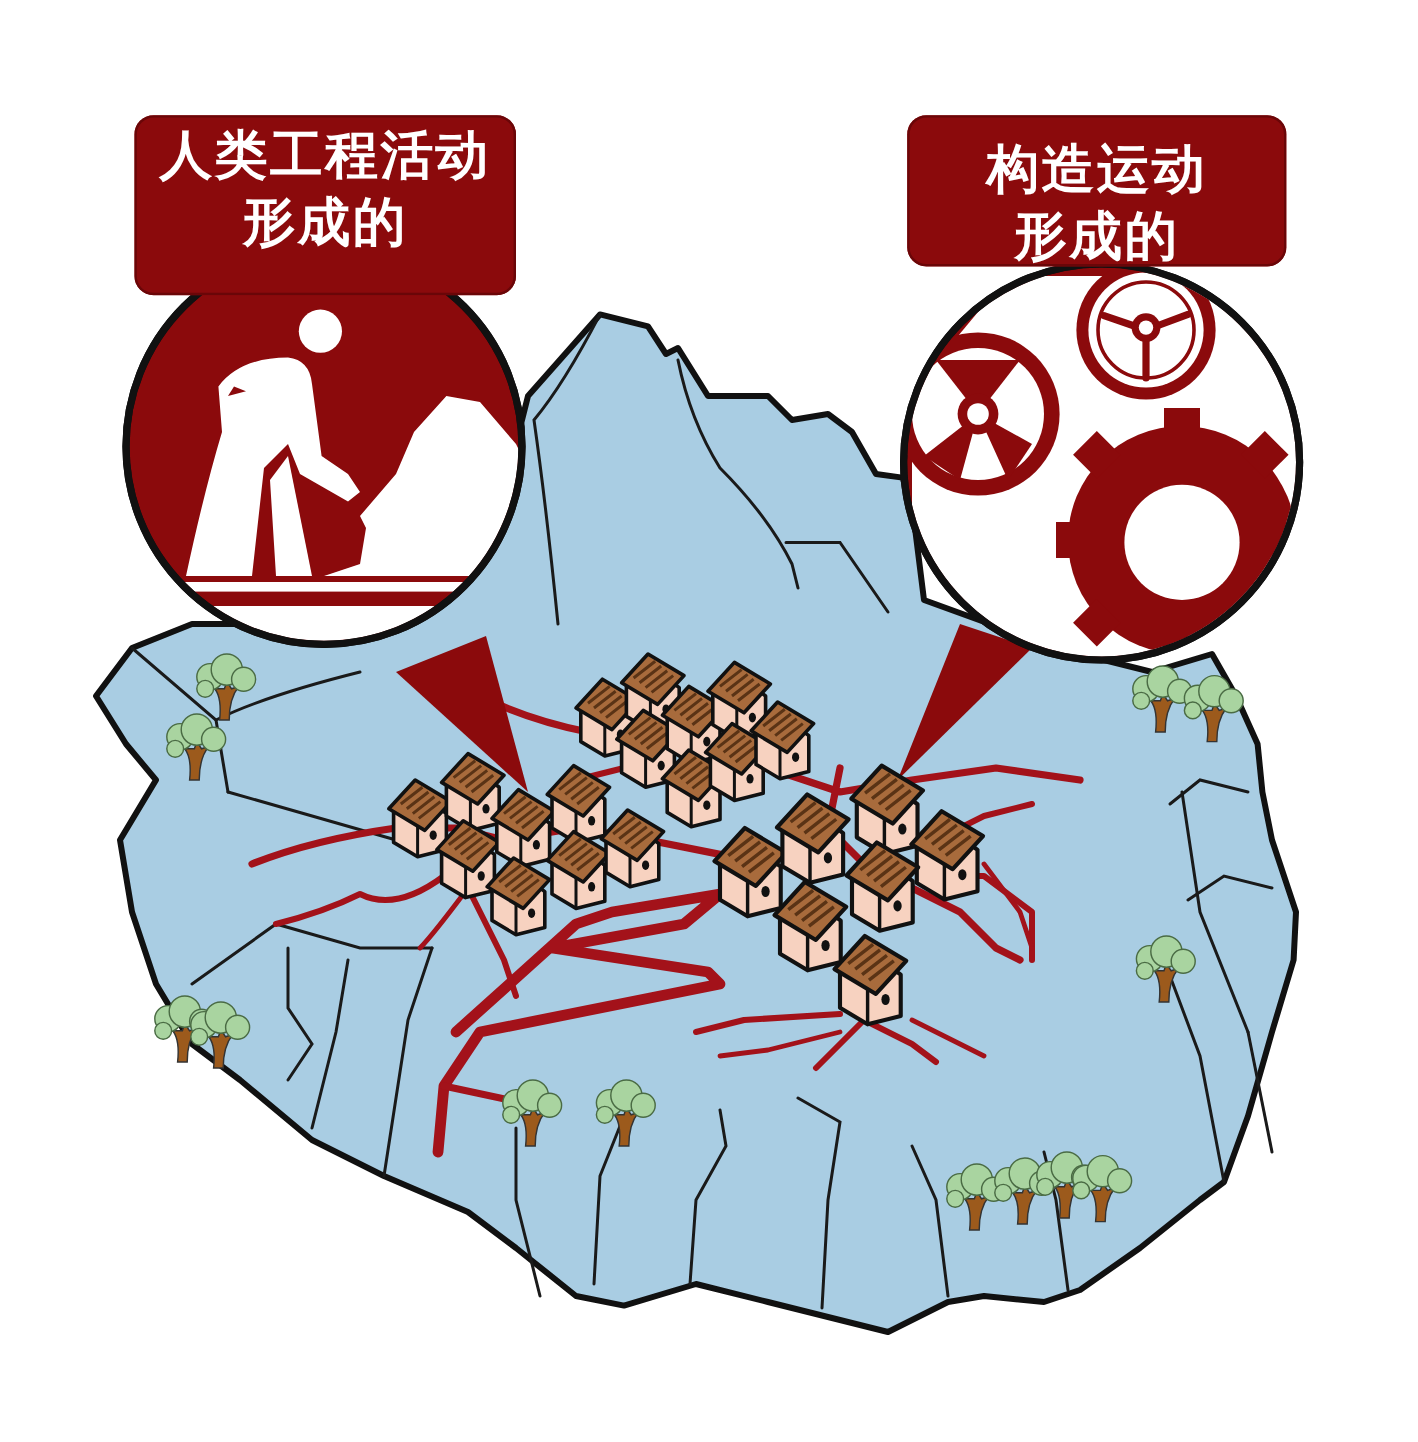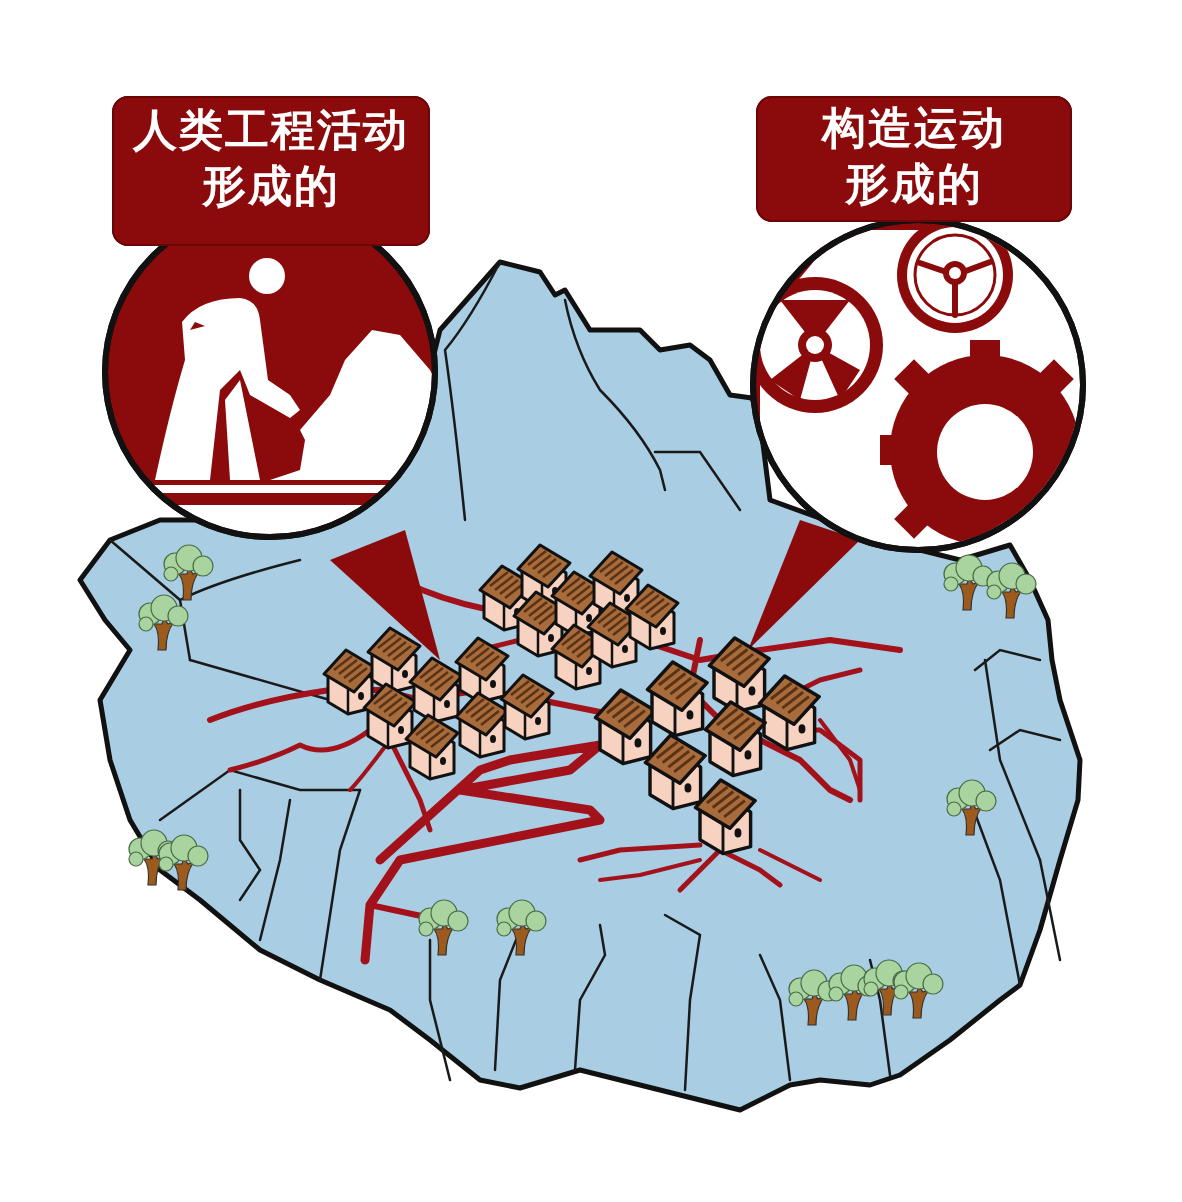--- a/index.html
+++ b/index.html
@@ -6,21 +6,21 @@
   body { width: 1182px; height: 1202px; position: relative; overflow: hidden;
          font-family: "DejaVu Sans", "Liberation Sans", sans-serif; }
   .scene { position: absolute; left: 0; top: 0; width: 1182px; height: 1202px; }
   .label-box {
     position: absolute; background: #8b0a0c; color: #ffffff;
     border-radius: 16px; text-align: center; font-weight: bold;
     font-size: 44px; line-height: 56px; letter-spacing: 2px;
     box-shadow: 0 0 0 2px #6a0608 inset;
   }
   .label-left  { left: 112px; top: 96px;  width: 318px; height: 150px; padding-top: 6px; box-sizing: border-box; }
-  .label-right { left: 756px; top: 96px;  width: 316px; height: 126px; padding-top: 4px; box-sizing: border-box; }
+  .label-right { left: 756px; top: 96px;  width: 316px; height: 126px; padding-top: 18px; box-sizing: border-box; }
   .label-line { display: block; }
 </style>
 </head>
 <body>
 
 <svg class="scene" viewBox="0 0 1182 1202" xmlns="http://www.w3.org/2000/svg">
   <defs>
     <g id="house">
 
       <path d="M0,22 L20,10 L44,28 L44,58 L20,64 L0,52 Z" fill="#f7d2c0" stroke="#111" stroke-width="3" stroke-linejoin="round"></path>

